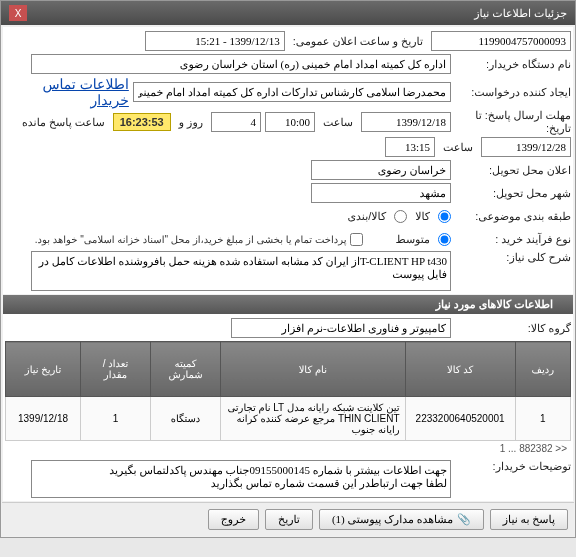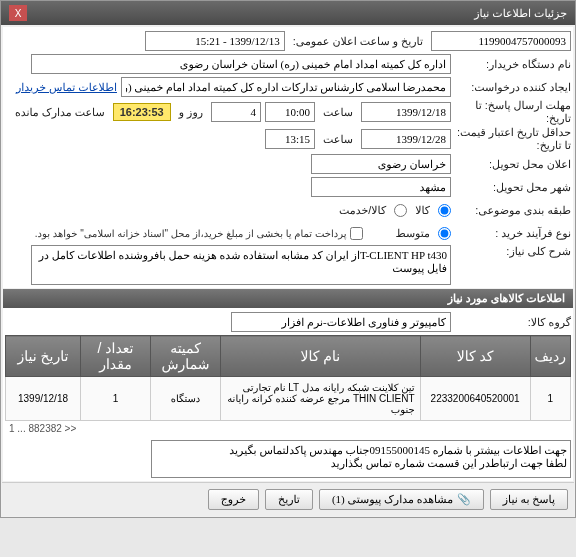--- a/index.html
+++ b/index.html
@@ -2,38 +2,38 @@
 <html dir="rtl" lang="fa"><head>
 <meta charset="utf-8">
 <style>
 * { box-sizing: border-box; margin: 0; padding: 0; }
 body { font-family: Tahoma, Arial, sans-serif; font-size: 11px; background: #e8e8e8; direction: rtl; }
 .window { width: 576px; background: #f0f0f0; border: 1px solid #999; }
 .titlebar { background: linear-gradient(to bottom,#6a6a6a,#4a4a4a); color: #fff; padding: 4px 8px; display: flex; justify-content: space-between; align-items: center; }
 .titlebar .close { background:#c75050; color:#fff; width:18px; height:16px; display:flex; align-items:center; justify-content:center; font-size:10px; cursor:pointer; }
 .content { padding: 1px; }
 .section { background:#fff; margin:1px; }
-.section-hdr { background: linear-gradient(to bottom,#777,#555); color:#fff; padding:3px 8px; font-weight:bold; font-size:11px; }
+.section-hdr { background: linear-gradient(to bottom,#777,#555); color:#fff; padding:3px 20px; font-weight:bold; font-size:11px; }
 .form { padding:2px; }
 .row { display:flex; align-items:center; margin:1px 0; min-height:22px; }
 .lbl { width:120px; text-align:right; padding-left:4px; font-size:11px; color:#222; }
 .fld { flex:1; display:flex; align-items:center; gap:4px; }
 input.txt, .txt { border:1px solid #888; background:#fff; padding:2px 4px; font-family:Tahoma; font-size:11px; height:20px; }
 .readonly { background:#f4f4f4; }
 .long { width:420px; }
 .med { width:140px; }
 .short { width:90px; }
 .tiny { width:50px; }
-.link { color:#0645ad; text-decoration:underline; cursor:pointer; font-size:11px; }
+.link { color:#0645ad; text-decoration:underline; cursor:pointer; font-size:14px; }
 .timer { background:#ffe86b; border:1px solid #b8a000; padding:2px 6px; font-weight:bold; color:#333; }
 .checkbox { width:13px; height:13px; }
 .note { font-size:10px; color:#333; }
 .desc { width:540px; height:40px; border:1px solid #888; padding:3px; font-family:Tahoma; font-size:11px; resize:none; }
 table.items { width:100%; border-collapse:collapse; margin-top:2px; }
-table.items th { background:linear-gradient(to bottom,#888,#666); color:#fff; padding:4px; font-size:14px; border:1px solid #555; font-weight:normal; }
+table.items th { background:linear-gradient(to bottom,#888,#666); color:#fff; padding:16px; font-size:10px; border:1px solid #555; font-weight:normal; }
 table.items td { background:#fafafa; padding:5px; font-size:10px; border:1px solid #ccc; text-align:center; }
 .footer { display:flex; justify-content:flex-start; gap:6px; padding:6px; background:#eee; border-top:1px solid #ccc; }
 .btn { background:linear-gradient(to bottom,#fdfdfd,#e2e2e2); border:1px solid #999; padding:3px 12px; font-family:Tahoma; font-size:11px; cursor:pointer; border-radius:2px; }
 .attach-btn { display:flex; align-items:center; gap:4px; }
 .sublbl { font-size:11px; color:#222; padding:0 4px; }
 </style>
 </head>
 <body>
 
 <div class="window">
@@ -72,26 +72,25 @@
 
         <div class="row">
           <div class="lbl">مهلت ارسال پاسخ: تا تاریخ:</div>
           <div class="fld">
             <input class="txt short readonly" readonly="" value="1399/12/18" style="">
             <span class="sublbl">ساعت</span>
             <input class="txt tiny readonly" readonly="" value="10:00" style="">
             <input class="txt tiny readonly" readonly="" value="4" style="">
             <span class="sublbl">روز و</span>
             <span class="timer">16:23:53</span>
-            <span class="sublbl">ساعت مدارک مانده</span>
+            <span class="sublbl">ساعت پاسخ مانده</span>
           </div>
         </div>
 
         <div class="row">
-          <div class="lbl">حداقل تاریخ اعتبار قیمت: تا تاریخ:</div>
           <div class="fld">
             <input class="txt short readonly" readonly="" value="1399/12/28" style="">
             <span class="sublbl">ساعت</span>
             <input class="txt tiny readonly" readonly="" value="13:15" style="">
           </div>
         </div>
 
         <div class="row">
           <div class="lbl">اعلان محل تحویل:</div>
           <div class="fld">
@@ -105,21 +104,21 @@
             <input class="txt med readonly" readonly="" value="مشهد" style="">
           </div>
         </div>
 
         <div class="row">
           <div class="lbl">طبقه بندی موضوعی:</div>
           <div class="fld">
             <input type="radio" class="checkbox" checked="" style="">
             <span class="sublbl">کالا</span>
             <input type="radio" class="checkbox" style="">
-            <span class="sublbl">کالا/خدمت</span>
+            <span class="sublbl">کالا/بندی</span>
           </div>
         </div>
 
         <div class="row">
           <div class="lbl">نوع فرآیند خرید :</div>
           <div class="fld">
             <input type="radio" class="checkbox" checked="" style="">
             <span class="sublbl">متوسط</span>
             <span style="width:20px"></span>
             <input type="checkbox" class="checkbox" style="">
@@ -162,23 +161,24 @@
             <tr>
               <td>1</td>
               <td>2233200640520001</td>
               <td style="text-align:right">تین کلاینت شبکه رایانه مدل LT نام تجارتی THIN CLIENT مرجع عرضه کننده کرانه رایانه جنوب</td>
               <td>دستگاه</td>
               <td>1</td>
               <td>1399/12/18</td>
             </tr>
           </tbody>
         </table>
-        <div style="text-align:left;direction:ltr;font-size:10px;color:#555;padding:2px 4px">1 ... 882382 &gt;&gt;</div>
+        <div style="text-align:right;direction:ltr;font-size:10px;color:#555;padding:2px 4px">1 ... 882382 &gt;&gt;</div>
 
         <div class="row" style="align-items:flex-start;margin-top:4px">
+          <div class="lbl">توضیحات خریدار:</div>
           <div class="fld">
             <textarea class="desc" style="width: 420px; height: 38px;" readonly="">جهت اطلاعات بیشتر با شماره 09155000145جناب مهندس پاکدلتماس بگیرید
 لطفا جهت ارتباطدر این قسمت شماره تماس بگذارید</textarea>
           </div>
         </div>
       </div>
     </div>
 
     <div class="footer">
       <button class="btn">پاسخ به نیاز</button>

